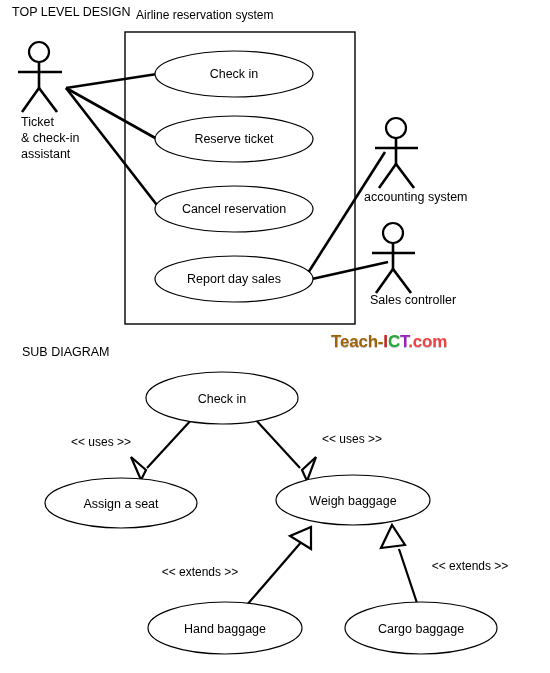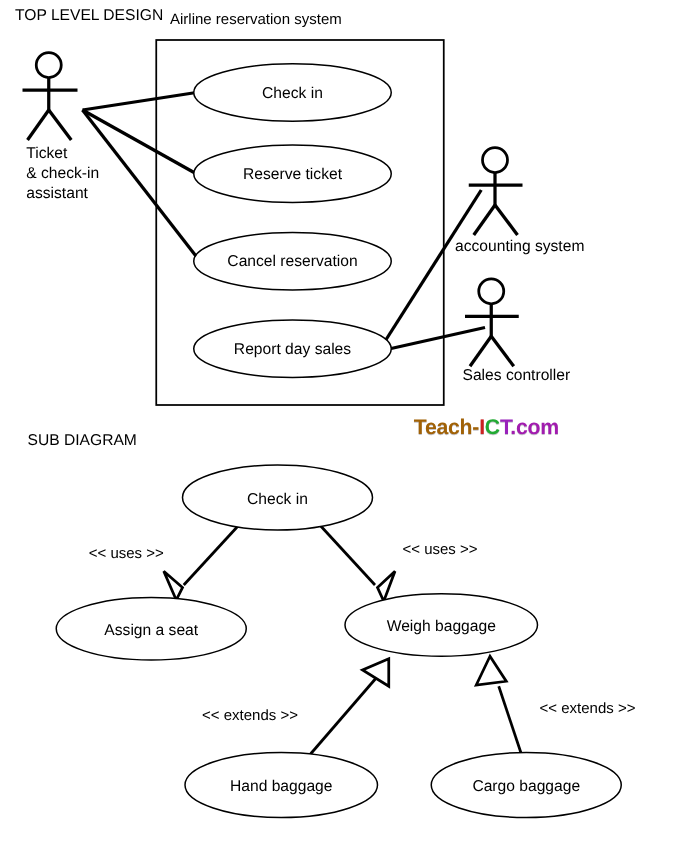--- a/index.html
+++ b/index.html
@@ -207,16 +207,16 @@
     </g>
 
     <g>
       <ellipse class="uc-ellipse" cx="421" cy="628" rx="76" ry="26"></ellipse>
       <text class="t-usecase" x="421" y="633">Cargo baggage</text>
     </g>
 
   </svg>
 
   <div class="logo">
-    <span style="color: #a16207;">Teach-</span><span style="color: rgb(204, 34, 34);">I</span><span style="color: rgb(34, 170, 51);">C</span><span style="color: rgb(153, 34, 187);">T</span><span style="color: #a21caf;">.com</span>
+    <span style="color: #a16207;">Teach-</span><span style="color: rgb(204, 34, 34);">I</span><span style="color: rgb(34, 170, 51);">C</span><span style="color: rgb(153, 34, 187);">T</span><span style="color: #ef4444;">.com</span>
   </div>
 
 </div>
 
 </body></html>

